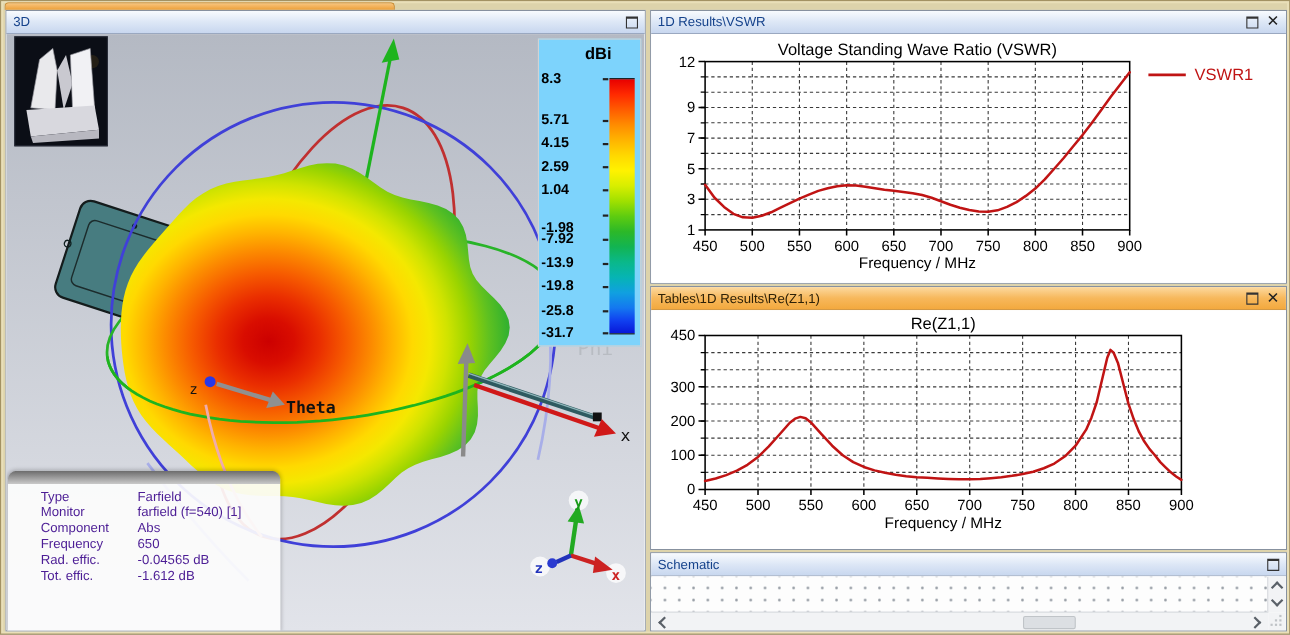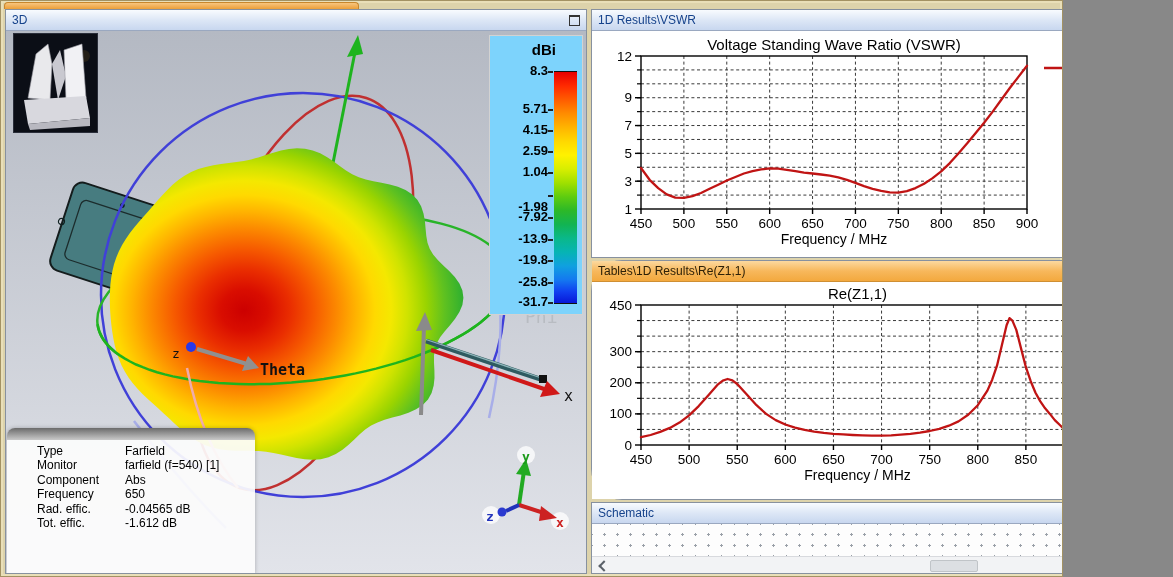--- a/index.html
+++ b/index.html
@@ -1,16 +1,16 @@
 <!DOCTYPE html>
 <html><head>
 <meta charset="utf-8">
 <style>
   html,body{margin:0;padding:0;background:#888;}
-  .root{position:relative;width:1063px;height:577px;background:#ddd3ab;
+  .root{position:relative;width:1173px;height:577px;background:#ddd3ab;
         font-family:"Liberation Sans",sans-serif;overflow:hidden;
         border:1px solid #a39263;box-sizing:border-box;
         box-shadow:inset 0 0 0 2px #e9dfb8;}
   .toptab{position:absolute;left:3px;top:1px;width:355px;height:7px;
         background:linear-gradient(#f8c57e,#ec9f38);border:1px solid #c8862c;border-bottom:none;
         border-radius:4px 4px 0 0;box-sizing:border-box;}
   .panel{position:absolute;display:flex;flex-direction:column;border:1px solid #87919f;
         box-sizing:border-box;background:#fff;}
   .titlebar{height:20px;flex:0 0 20px;display:flex;align-items:center;padding:0 6px;
         font-size:12px;color:#15428b;
@@ -26,28 +26,28 @@
   .thumb{position:absolute;left:7px;top:2px;width:85px;height:100px;background:#0b0e16;
         border:1px solid #2a2e3a;box-sizing:border-box;}
   .legend{position:absolute;left:483px;top:4px;width:94px;height:280px;background:#7dd3fc;
         border:1px solid #d2d2d2;box-sizing:border-box;font-family:Liberation Sans, sans-serif;}
   .legend-title{position:absolute;top:5px;right:26px;font-weight:bold;font-size:15px;color:#000;}
   .legend-bar{position:absolute;top:35px;left:64px;width:23px;height:231px;
         border-top:1px solid #111;border-bottom:1px solid #111;
         background:linear-gradient(#e80000,#ff2a00 6%,#ff5c00 12%,#ff8c00 18%,#ffb400 24%,
           #ffd800 30%,#fff200 36%,#d8ee00 42%,#a0e000 48%,#5ecc10 54%,#2cb828 60%,
           #12b452 66%,#0ab88a 72%,#06b4b4 78%,#10a0e0 84%,#1478f0 90%,#1040f0 95%,#0818d8);}
-  .legend-tick-label{position:absolute;width:56px;text-align:right;font-weight:bold;
+  .legend-tick-label{position:absolute;width:56px;font-weight:bold;
         font-size:13px;color:#000;left:2px;}
   .legend-tick-dash{position:absolute;left:58px;width:5px;height:2px;background:#222;}
   .infobox{position:absolute;left:1px;top:397px;width:248px;height:146px;border-radius:8px 8px 0 0;
         overflow:hidden;box-shadow:0 0 4px rgba(0,0,0,.25);}
   .infohdr{height:12px;background:linear-gradient(#6b6b6b,#c9c9c9);}
   .infobody{height:134px;background:rgba(252,252,252,.93);padding-top:4px;box-sizing:border-box;}
-  .inforow{display:flex;font-size:12px;color:#000000;line-height:14.4px;}
+  .inforow{display:flex;font-size:12px;color:#4c1d95;line-height:14.4px;}
   .inforow .lbl{width:88px;margin-left:30px;flex:0 0 88px;}
   .inforow .val{flex:1;}
 
   
   .dots{position:absolute;left:0;top:0;right:16px;bottom:16px;background:#fdfdfd;
         background-image:radial-gradient(circle,#9aa0a8 1px,transparent 1.4px);
         background-size:13px 11px;background-position:6px 5px;}
   .vscroll{position:absolute;right:0;top:0;width:16px;bottom:16px;background:#f2f3f5;border-left:1px solid #d8dade;}
   .hscroll{position:absolute;left:0;bottom:0;right:16px;height:16px;background:#f2f3f5;border-top:1px solid #d8dade;}
   .chev{position:absolute;width:6px;height:6px;border-right:2px solid #5a6068;border-bottom:2px solid #5a6068;}
@@ -302,21 +302,21 @@
           <text x="435" y="197" text-anchor="middle" font-size="13.5" font-family="Liberation Sans, sans-serif" fill="#000">900</text>
           <text x="242" y="19" text-anchor="middle" font-size="15" font-family="Liberation Sans, sans-serif" fill="#000">Voltage Standing Wave Ratio (VSWR)</text>
           <text x="242" y="213" text-anchor="middle" font-size="14" font-family="Liberation Sans, sans-serif" fill="#000">Frequency / MHz</text>
           <polyline points="49.0,137.0 57.6,148.8 66.2,157.1 74.7,163.4 83.3,166.6 91.9,166.9 100.5,165.2 109.0,162.0 117.6,157.8 126.2,153.7 134.8,149.5 143.4,146.0 151.9,142.5 160.5,140.2 169.1,138.4 177.7,137.4 186.2,137.7 194.8,138.8 203.4,140.2 212.0,141.6 220.6,142.5 229.1,143.5 237.7,144.6 246.3,146.3 254.9,148.8 263.4,151.9 272.0,155.1 280.6,157.8 289.2,159.9 297.8,161.3 306.3,161.6 314.9,160.2 323.5,157.1 332.1,152.7 340.6,147.1 349.2,140.4 357.8,132.1 366.4,122.4 375.0,112.6 383.5,102.2 392.1,91.8 400.7,80.6 409.3,68.8 417.8,57.0 426.4,45.9 435.0,34.7" fill="none" stroke="#c01414" stroke-width="2.3" stroke-linejoin="round" stroke-linecap="round"></polyline>
           <line x1="452" y1="37" x2="486" y2="37" stroke="#c01414" stroke-width="2.5"></line>
           <text x="494" y="42" font-size="15" font-family="Liberation Sans, sans-serif" fill="#c01414">VSWR1</text>
         </svg>
     </div>
   </div>
 
-  <div class="panel" style="left:590px;top:259px;width:579px;height:240px;border-radius:31px;">
+  <div class="panel" style="left:590px;top:259px;width:579px;height:240px;">
     <div class="titlebar active">
       <span>Tables\1D Results\Re(Z1,1)</span>
       <span class="tb-icons">
         <span class="maxbox"></span>
         <span class="closex">✕</span>
       </span>
     </div>
     <div class="content">
       <svg width="577" height="218">
           <rect x="0" y="0" width="577" height="218" fill="#fff"></rect>

